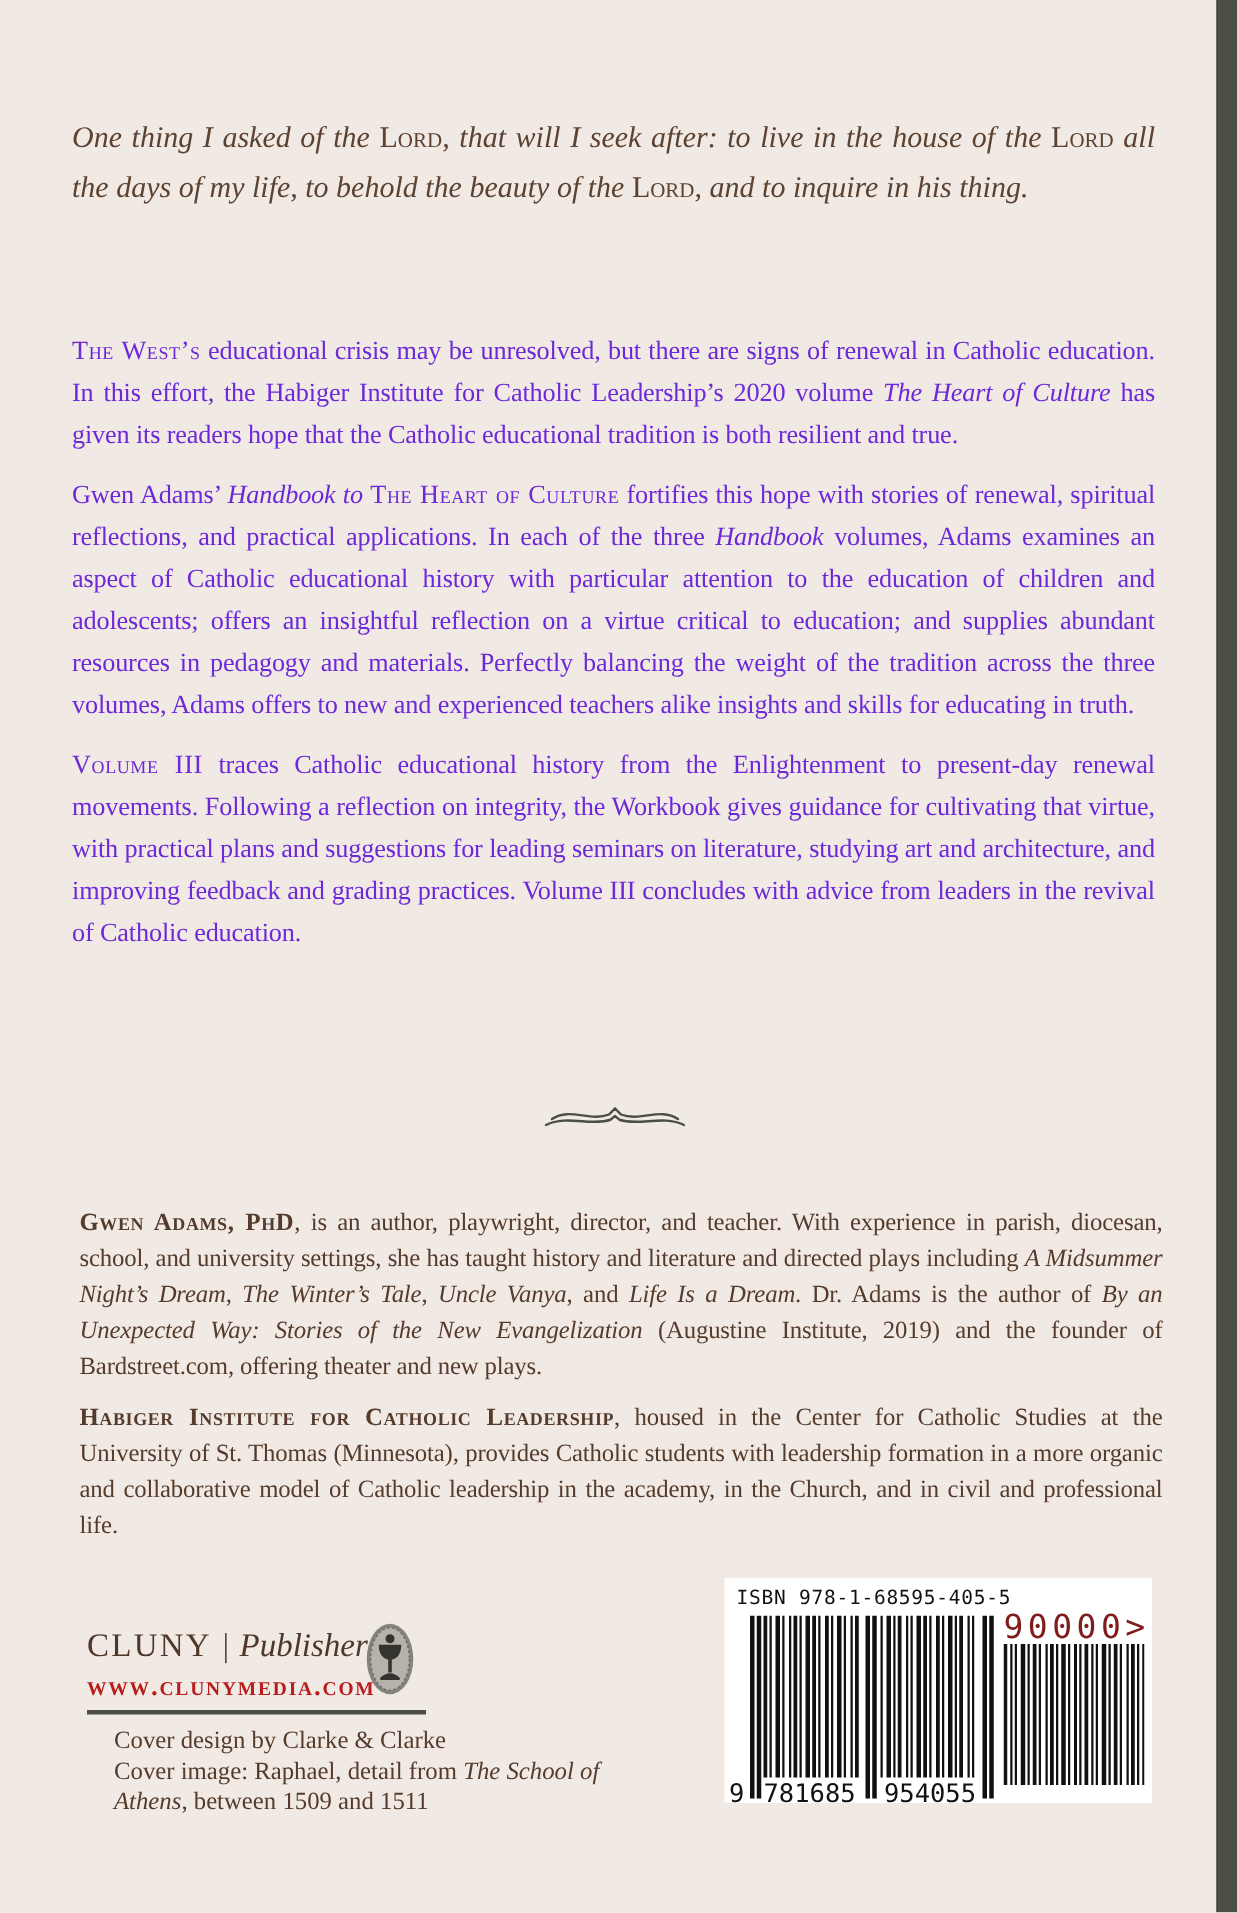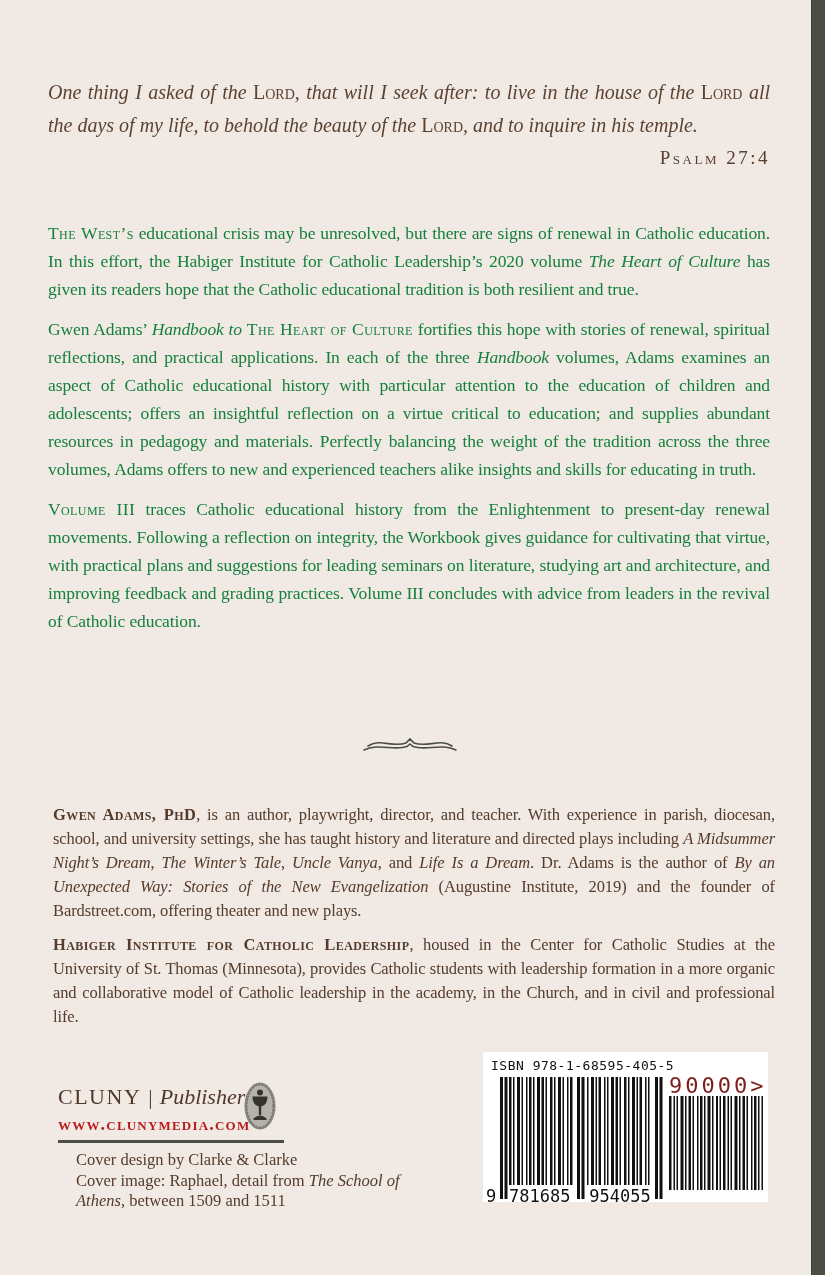--- a/index.html
+++ b/index.html
@@ -22,21 +22,21 @@
   .epigraph .run-rsc { font-style:normal; font-variant:small-caps; }
   .epigraph-attr {
     position:absolute; left:48px; top:147px; width:722px;
     text-align:right; font-variant:small-caps; font-size:19px;
     letter-spacing:2.5px; color:#574030;
   }
   
   .description {
     position:absolute; left:48px; top:219px; width:722px;
     font-size:17.5px; line-height:28px; letter-spacing:-0.1px;
-    text-align:justify; color:#15803d;
+    text-align:justify; color:#6d28d9;
   }
   .description p { margin:0 0 12px 0; }
   
   .ornament { position:absolute; left:362px; top:736px; width:96px; height:18px; }
   
   .bio {
     position:absolute; left:53px; top:803px; width:722px;
     font-size:16.5px; line-height:24px; letter-spacing:-0.1px;
     text-align:justify; color:#543b2b;
   }
@@ -91,22 +91,21 @@
   }
   .supp-bars { position:absolute; left:186px; top:44px; }
 </style>
 </head>
 <body>
 
 <div class="page">
 
   <div class="spine"></div>
 
-  <div class="epigraph"><span>One thing I asked of the </span><span class="run-rsc">Lord</span><span>, that will I seek after: to live in the house of the </span><span class="run-rsc">Lord</span><span> all the days of my life, to behold the beauty of the </span><span class="run-rsc">Lord</span><span>, and to inquire in his temple.</span></div>
-  <div class="epigraph-attr">Psalm 27:4</div>
+  <div class="epigraph"><span>One thing I asked of the </span><span class="run-rsc">Lord</span><span>, that will I seek after: to live in the house of the </span><span class="run-rsc">Lord</span><span> all the days of my life, to behold the beauty of the </span><span class="run-rsc">Lord</span><span>, and to inquire in his thing.</span></div>
 
   <div class="description">
       <p><span class="run-sc">The West’s</span><span> educational crisis may be unresolved, but there are signs of renewal in Catholic education. In this effort, the Habiger Institute for Catholic Leadership’s 2020 volume </span><span class="run-i">The Heart of Culture</span><span> has given its readers hope that the Catholic educational tradition is both resilient and true.</span></p>
       <p><span>Gwen Adams’ </span><span class="run-i">Handbook to</span><span> </span><span class="run-sc">The Heart of Culture</span><span> fortifies this hope with stories of renewal, spiritual reflections, and practical applications. In each of the three </span><span class="run-i">Handbook</span><span> volumes, Adams examines an aspect of Catholic educational history with particular attention to the education of children and adolescents; offers an insightful reflection on a virtue critical to education; and supplies abundant resources in pedagogy and materials. Perfectly balancing the weight of the tradition across the three volumes, Adams offers to new and experienced teachers alike insights and skills for educating in truth.</span></p>
       <p><span class="run-sc">Volume III</span><span> traces Catholic educational history from the Enlightenment to present-day renewal movements. Following a reflection on integrity, the Workbook gives guidance for cultivating that virtue, with practical plans and suggestions for leading seminars on literature, studying art and architecture, and improving feedback and grading practices. Volume III concludes with advice from leaders in the revival of Catholic education.</span></p>
     </div>
 
   <div class="ornament">
     <svg width="96" height="18" viewBox="0 0 96 18">
       <path d="M6 10 C18 2, 31 12, 44 7 L48 3 L52 7 C65 12, 78 2, 90 10" fill="none" stroke="#4b4f43" stroke-width="1.6" stroke-linecap="round"></path>

